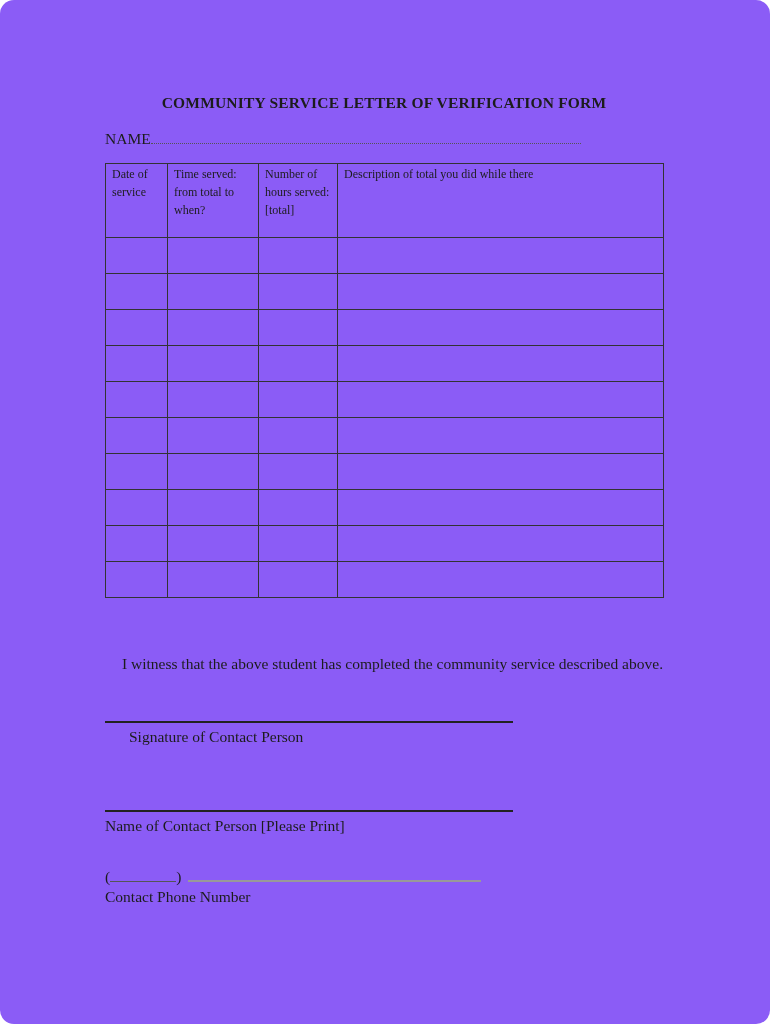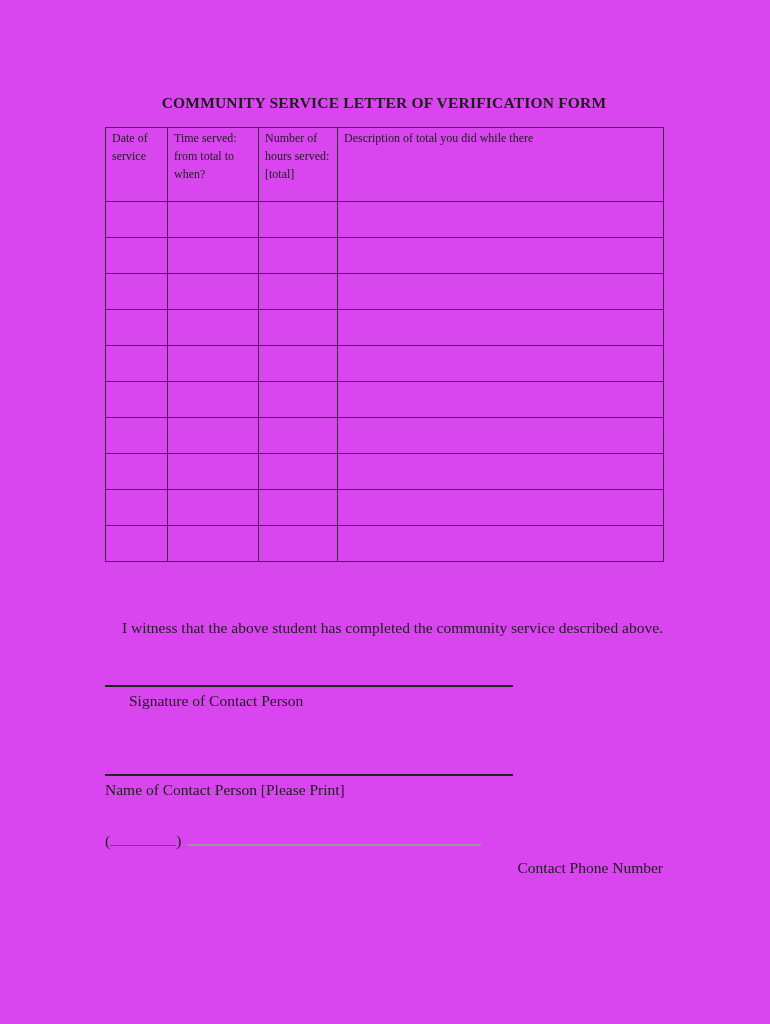--- a/index.html
+++ b/index.html
@@ -1,26 +1,27 @@
 <!DOCTYPE html>
 <html><head>
 <meta charset="utf-8">
 <style>
   * { margin: 0; padding: 0; box-sizing: border-box; }
   html, body { background: #ffffff; }
   .page {
     position: relative;
     width: 770px;
     height: 1024px;
-    background: #d946ef;
+    background: #8b5cf6;
     font-family: "Liberation Serif", "DejaVu Serif", serif;
     color: #1c1c1c;
     font-size: 15.5px;
     line-height: 18px;
     padding: 94px 0 0 105px;
+    border-radius: 14px;
   }
   .content { width: 558px; }
 
   .title {
     width: 558px;
     text-align: center;
     font-weight: bold;
     font-size: 15.5px;
     letter-spacing: 0.2px;
   }
@@ -78,30 +79,33 @@
     vertical-align: baseline;
   }
   .phone-main-line {
     display: inline-block;
     width: 293px;
     height: 14px;
     margin-left: 7px;
     border-bottom: 2px solid #999;
     vertical-align: baseline;
   }
-  .phone-label { margin-top: 8px; text-align: right; }
+  .phone-label { margin-top: 1px; }
 </style>
 </head>
 <body>
 
 <div class="page">
   <div class="content">
 
     <div class="title">COMMUNITY SERVICE LETTER OF VERIFICATION FORM</div>
 
+    <div class="name-row">
+      <span>NAME</span><span class="name-line"></span>
+    </div>
 
     <table class="service-table">
       <colgroup>
         <col style="width:62px">
         <col style="width:91px">
         <col style="width:79px">
         <col style="width:326px">
       </colgroup>
       <tbody>
         <tr class="header-row">

